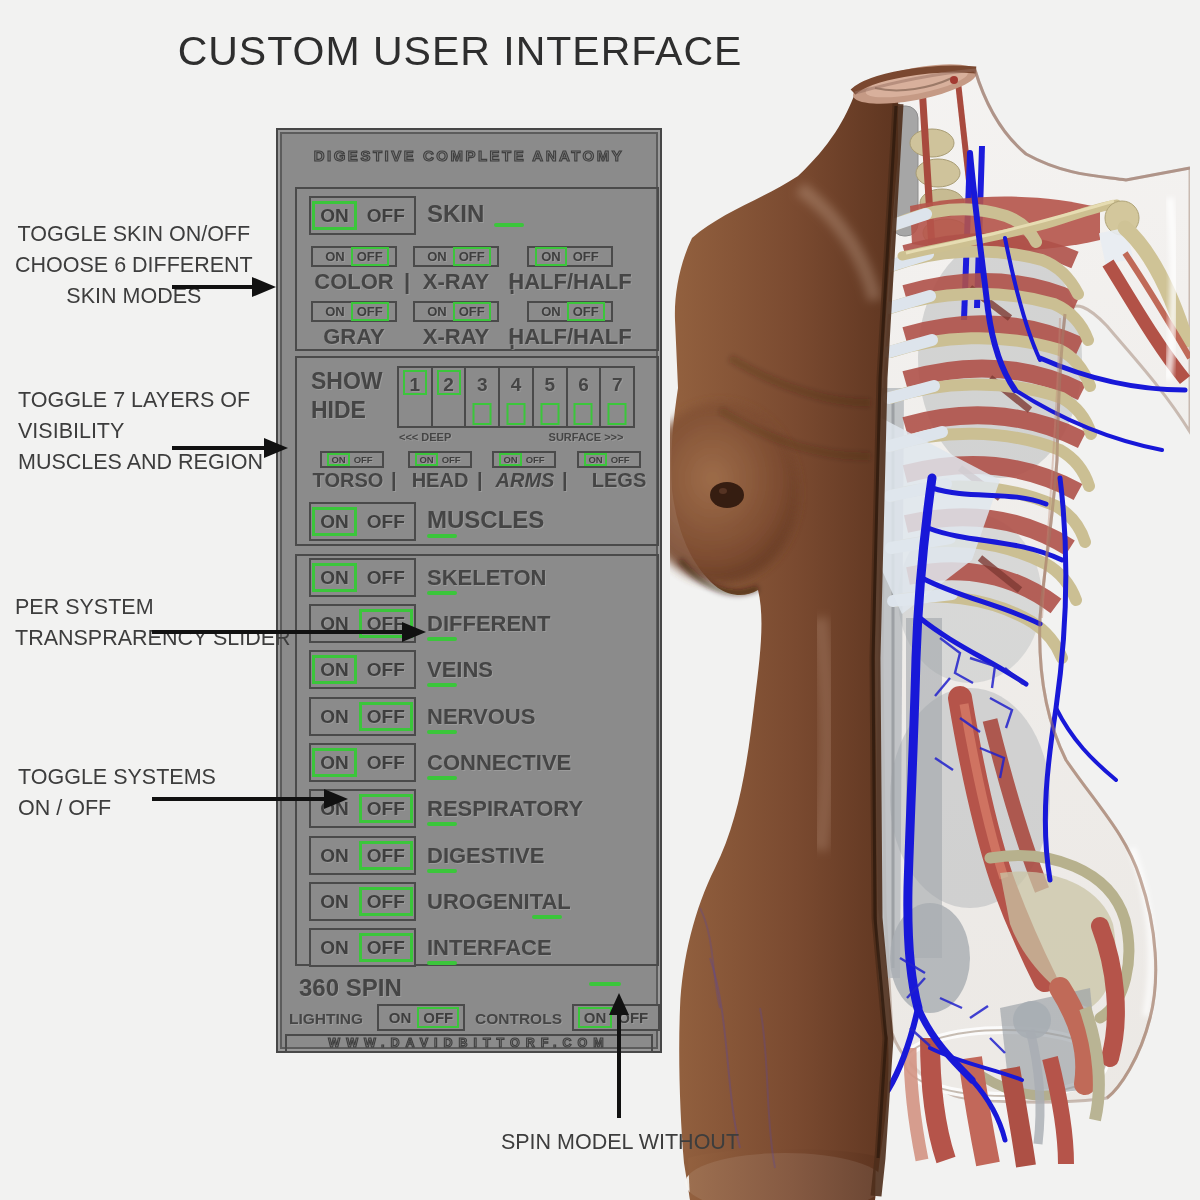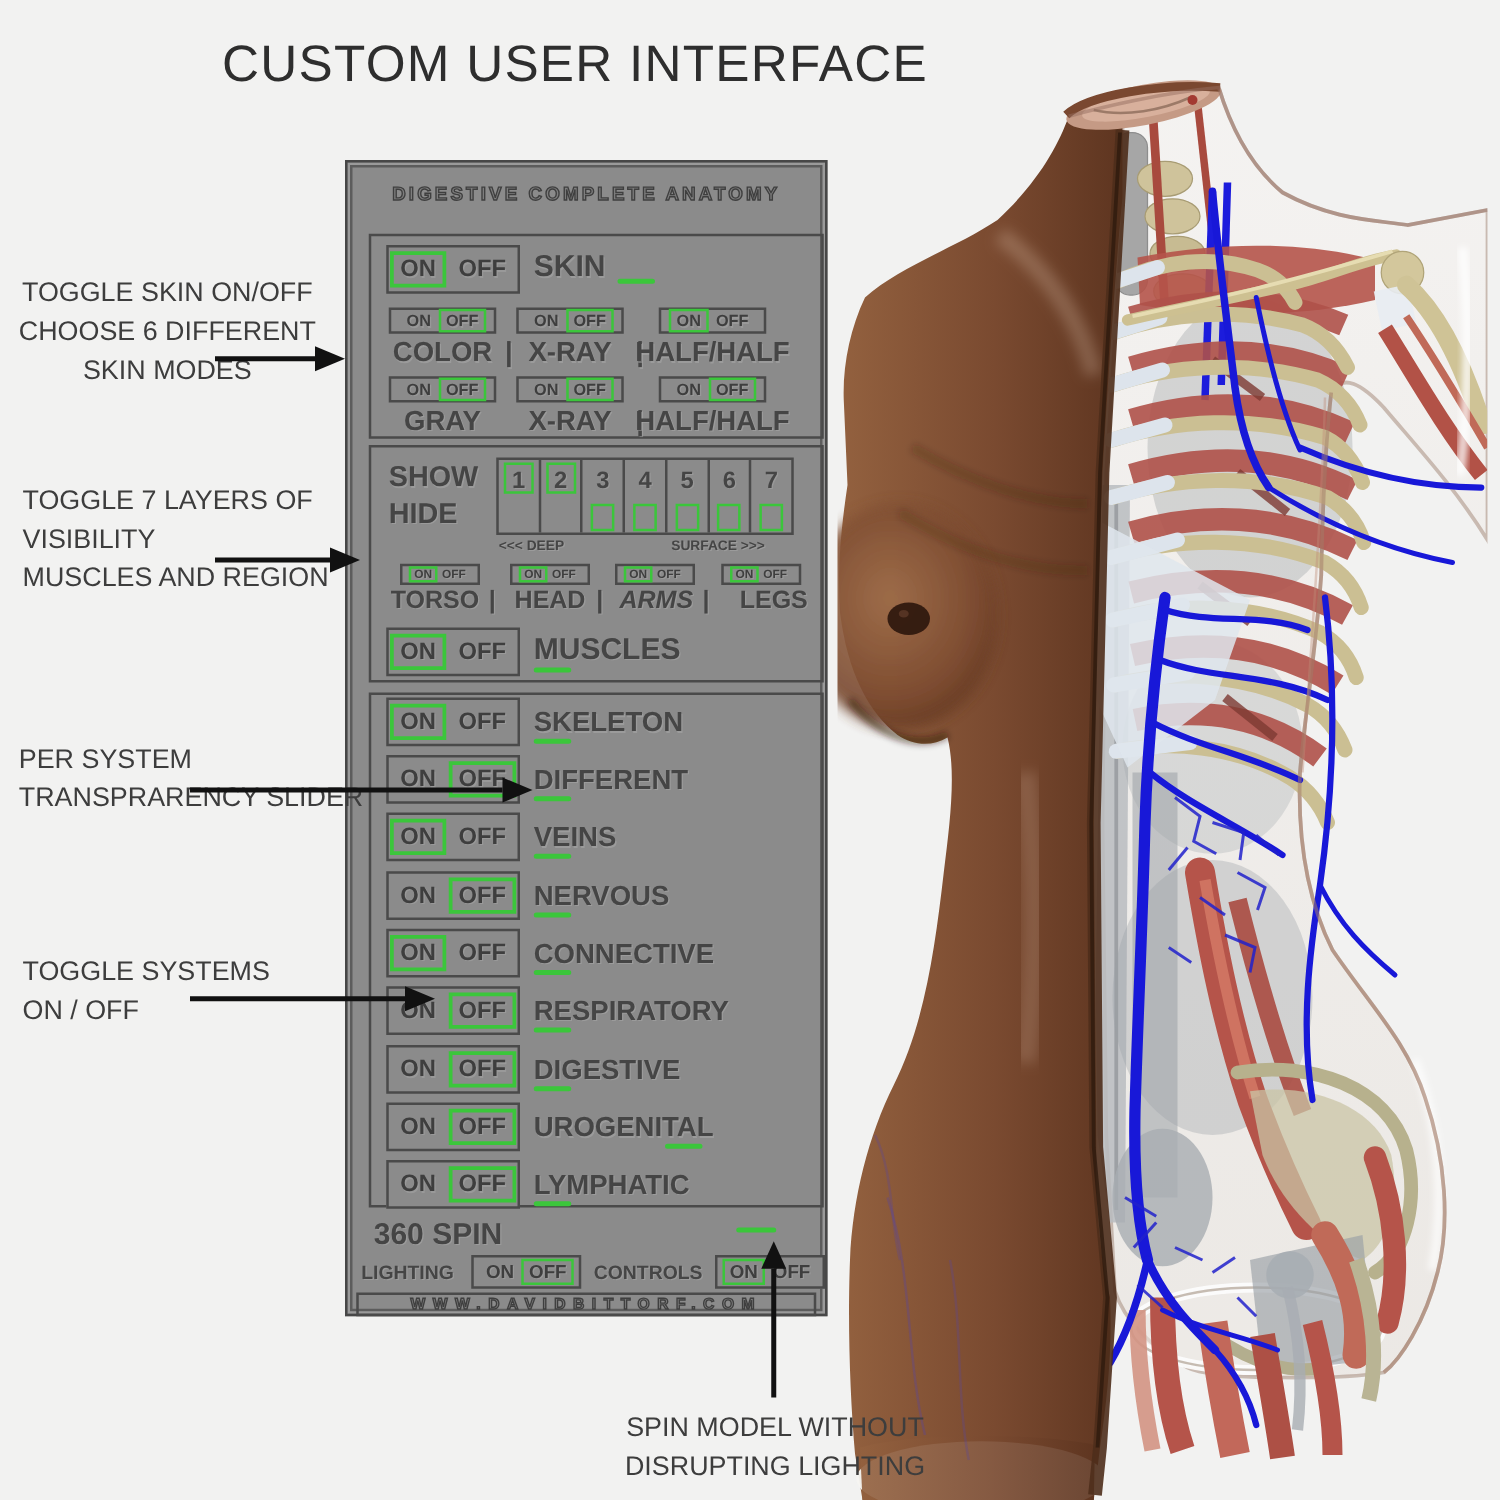--- a/index.html
+++ b/index.html
@@ -369,21 +369,21 @@
       <div class="layer state-hide">
           <span class="num">6</span>
           <span class="hidebox"></span>
         </div>
       <div class="layer state-hide">
           <span class="num">7</span>
           <span class="hidebox"></span>
         </div>
     </div>
     <span class="lbl" style="left:102px;top:73px;font-size:11px;">&lt;&lt;&lt; DEEP</span>
-    <span class="lbl" style="left:240px;top:73px;font-size:11px;width:98px;text-align:left;">SURFACE &gt;&gt;&gt;</span>
+    <span class="lbl" style="left:240px;top:73px;font-size:11px;width:98px;text-align:center;">SURFACE &gt;&gt;&gt;</span>
 
     <div class="tg tg-mini state-on" style="left:23px;top:93px;">
       <span class="opt opt-on">ON</span>
       <span class="opt opt-off">OFF</span>
       </div>
     <div class="tg tg-mini state-on" style="left:111px;top:93px;">
       <span class="opt opt-on">ON</span>
       <span class="opt opt-off">OFF</span>
       </div>
     <div class="tg tg-mini state-on" style="left:195px;top:93px;">
@@ -465,21 +465,21 @@
         <span class="opt opt-on">ON</span>
         <span class="opt opt-off">OFF</span>
       </div>
     <span class="lbl" style="left:130px;top:333px;font-size:22px;">UROGENITAL</span>
     <span class="slider" style="left: 130px; top: 359px; margin-left: 105px;"></span>
 
     <div class="tg tg-big state-off" style="left:12px;top:372px;">
         <span class="opt opt-on">ON</span>
         <span class="opt opt-off">OFF</span>
       </div>
-    <span class="lbl" style="left:130px;top:379px;font-size:22px;">LYMPHATIC</span>
+    <span class="lbl" style="left:130px;top:379px;font-size:22px;">INTERFACE</span>
     <span class="slider" style="left: 130px; top: 405px; margin-left: 0px;"></span>
   </div>
 
   <span class="lbl" style="left:21px;top:844px;font-size:24px;">360 SPIN</span>
   <span class="slider" style="left:311px;top:852px;width:32px;"></span>
 
   <span class="lbl" style="left:11px;top:880px;font-size:15.5px;">LIGHTING</span>
   <div class="tg tg-foot state-off" style="left:99px;top:874px;">
     <span class="opt opt-on">ON</span>
     <span class="opt opt-off">OFF</span>
@@ -506,20 +506,19 @@
 <div class="note" style="left:15px;top:592px;">
   <div>PER SYSTEM</div>
   <div>TRANSPRARENCY SLIDER</div>
 </div>
 <div class="note" style="left:18px;top:762px;">
   <div>TOGGLE  SYSTEMS</div>
   <div>ON / OFF</div>
 </div>
 <div class="note note-center" style="left:498px;top:1127px;width:244px;">
   <div>SPIN MODEL WITHOUT</div>
-  <div>DISRUPTING LIGHTING</div>
 </div>
 
 <div class="arrow-h" style="left:172px;top:285px;width:80px;"></div>
 <div class="arrow-h" style="left:172px;top:446px;width:92px;"></div>
 <div class="arrow-h" style="left:152px;top:630px;width:250px;"></div>
 <div class="arrow-h" style="left:152px;top:797px;width:172px;"></div>
 <div class="arrow-v" style="left:617px;top:1015px;height:103px;"></div>
 
 </body></html>

